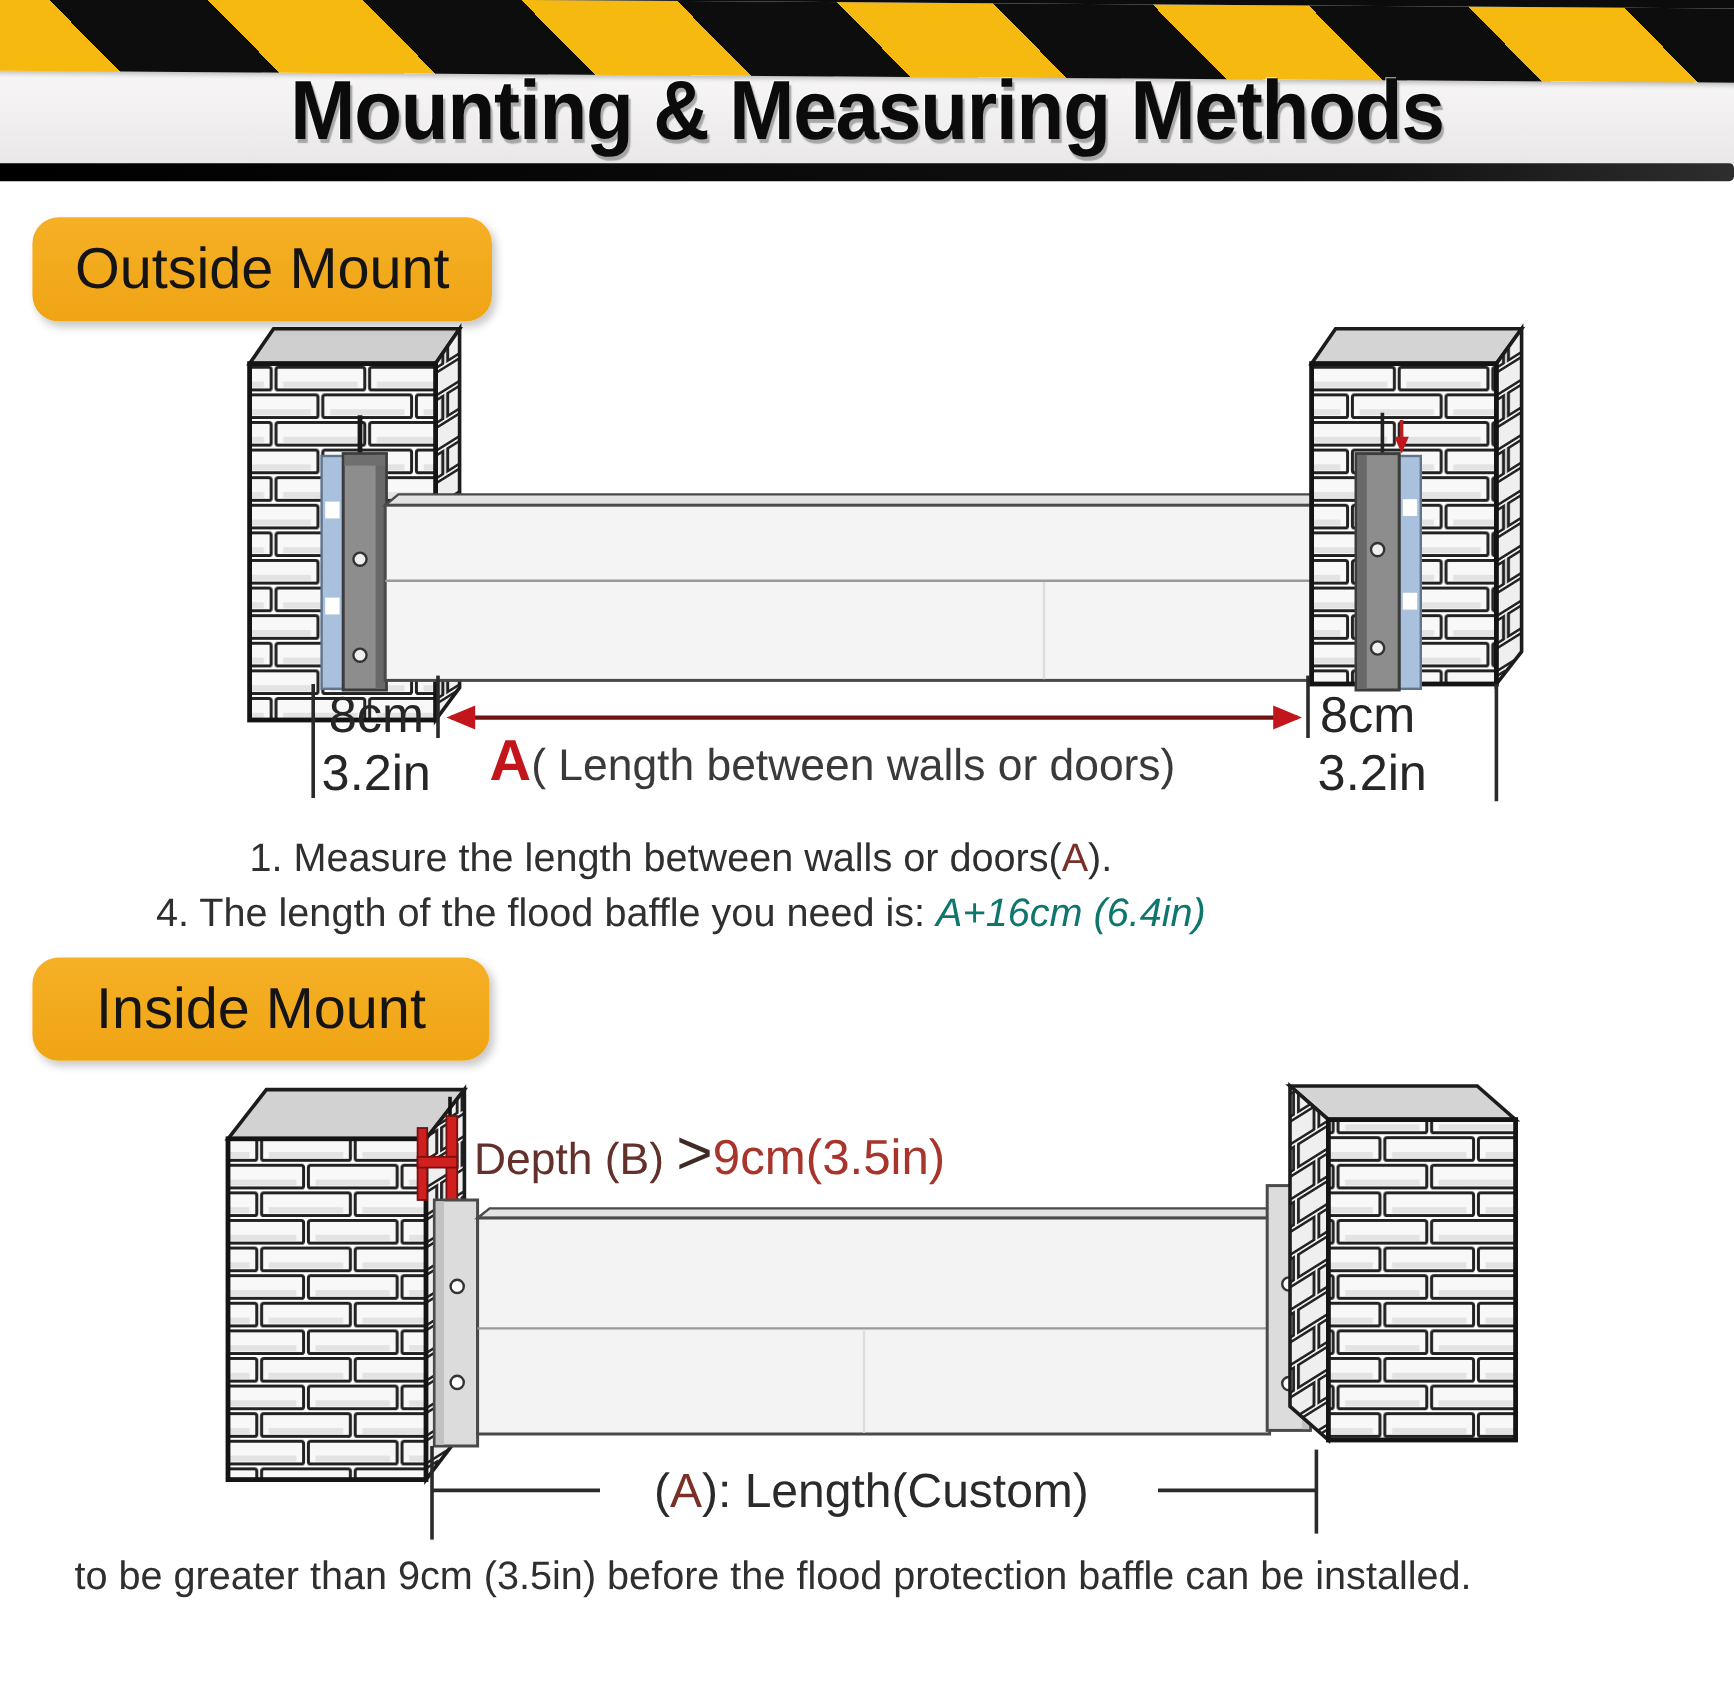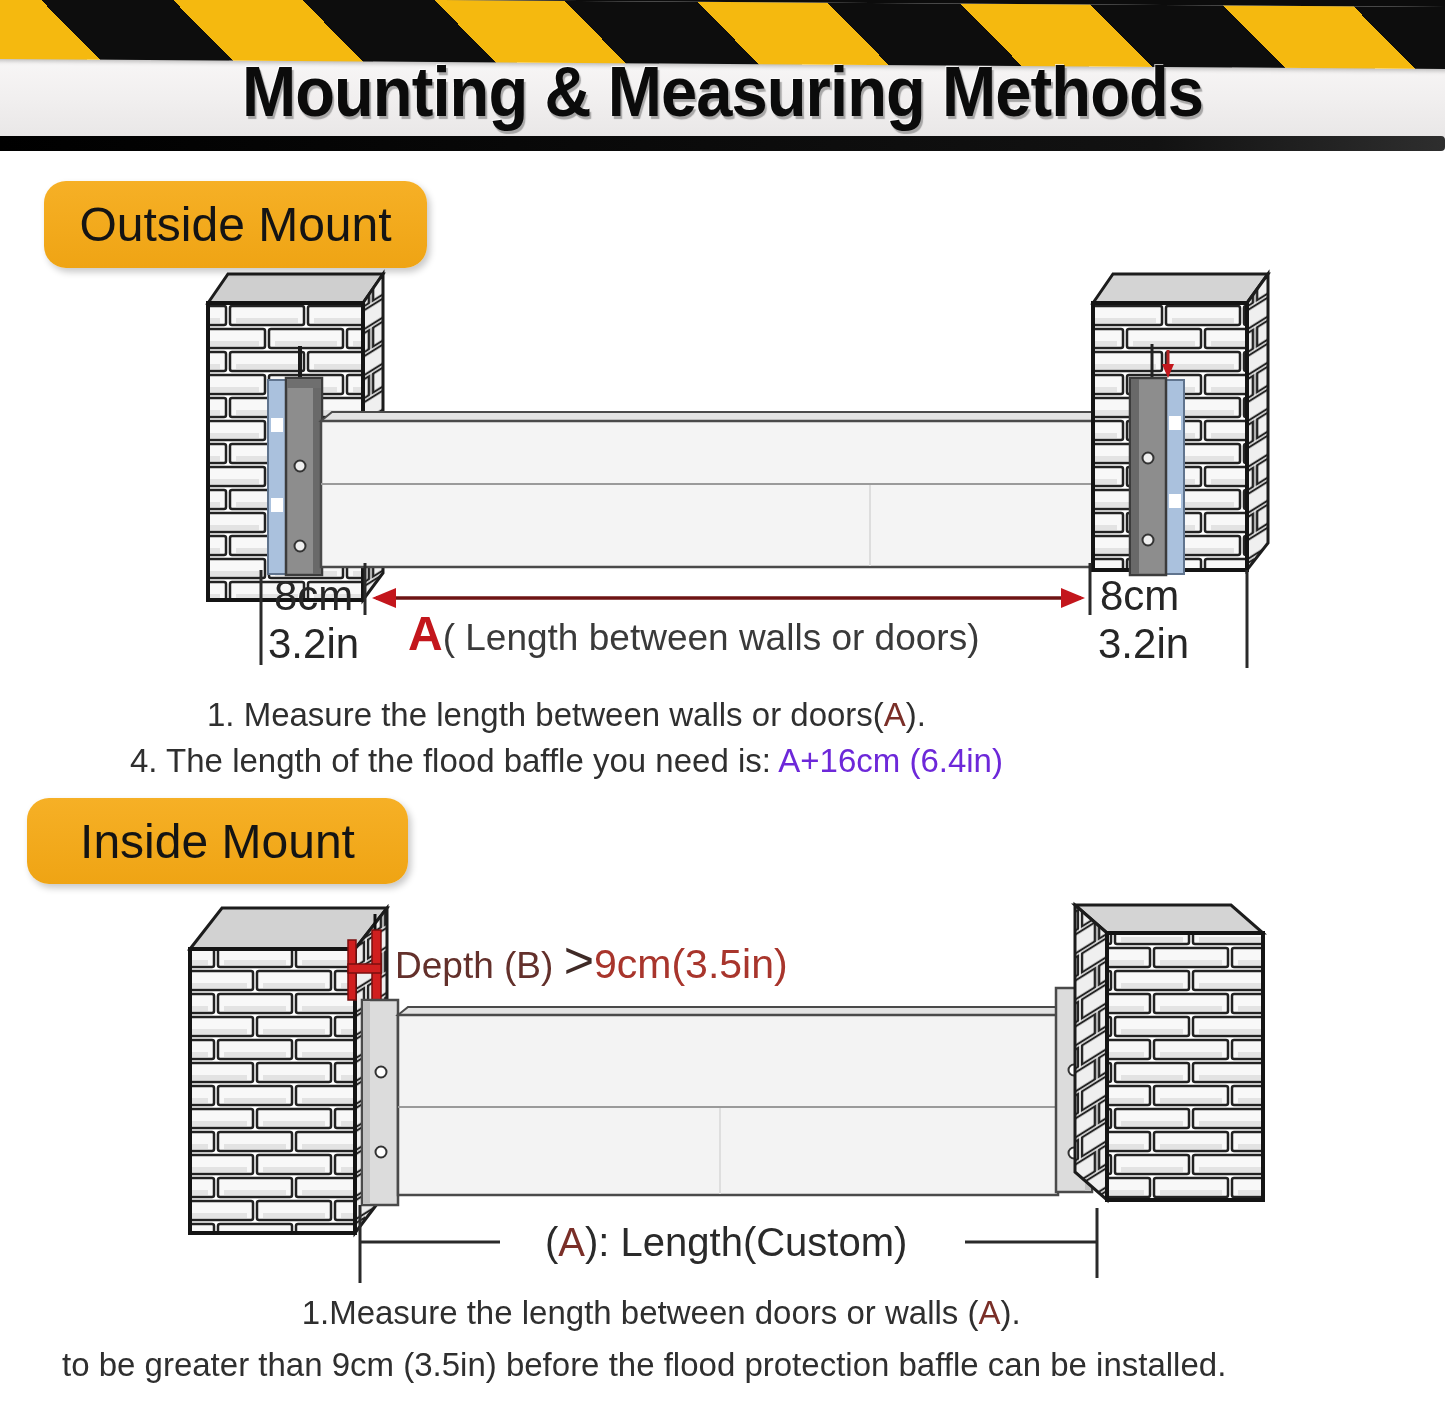--- a/index.html
+++ b/index.html
@@ -31,34 +31,34 @@
     background:linear-gradient(90deg,#000 0%,#121212 80%,#2e2e2e 100%);
     border-radius:0 4px 4px 0;
   }
   
   .badge{
     position:absolute;display:flex;align-items:center;justify-content:center;
     background:linear-gradient(180deg,#f6b026 0%,#efa414 100%);
     border-radius:22px;box-shadow:3px 4px 7px rgba(0,0,0,.22);
     font-size:48px;color:#141414;z-index:5;white-space:nowrap;
   }
-  .badge.outside{left:44px;top:181px;width:383px;height:87px;}
+  .badge.outside{left:27px;top:181px;width:383px;height:87px;}
   .badge.inside{left:27px;top:798px;width:381px;height:86px;}
   
   .diagram{position:absolute;}
   .d1{left:150px;top:258px;}
   .d2{left:60px;top:900px;}
   
   .steps{position:absolute;color:#2f2f2f;font-size:33px;line-height:46px;white-space:nowrap;text-align:center;}
   .steps-outside{left:130px;top:692px;}
   .steps-inside{left:0;top:1292px;line-height:42px;}
   .steps-inside .l1{padding-left:96px;margin-bottom:10px;}
   .steps-inside .l2{padding-left:110px;}
   .steps-inside .l3{padding-left:62px;}
-  .em-red{color:#6d28d9;}
+  .em-red{color:#0f766e;font-style:italic;}
   .em-a{color:#7a2f28;}
   svg text{font-family:"Liberation Sans",sans-serif;}
 </style>
 </head>
 <body>
 
 <div class="page">
 
   <div class="title-band"></div>
   <div class="caution-tape"></div>
@@ -217,17 +217,16 @@
       <line x1="300" y1="342" x2="440" y2="342"></line>
       <line x1="905" y1="342" x2="1037" y2="342"></line>
       <line x1="1037" y1="308" x2="1037" y2="378"></line>
     </g>
     <text x="485" y="356" font-size="40" fill="#2a2a2a">
       <tspan>(</tspan><tspan fill="#7a2f28">A</tspan><tspan>): Length(Custom)</tspan>
     </text>
   </svg>
 
   <div class="steps steps-inside">
-    <div class="l1"><span>1.Measure the length between doors or walls (</span><span class="em-a">A</span><span>).</span></div>
     <div class="l3">to be greater than 9cm (3.5in) before the flood protection baffle can be installed.</div>
   </div>
 
 </div>
 
 </body></html>

